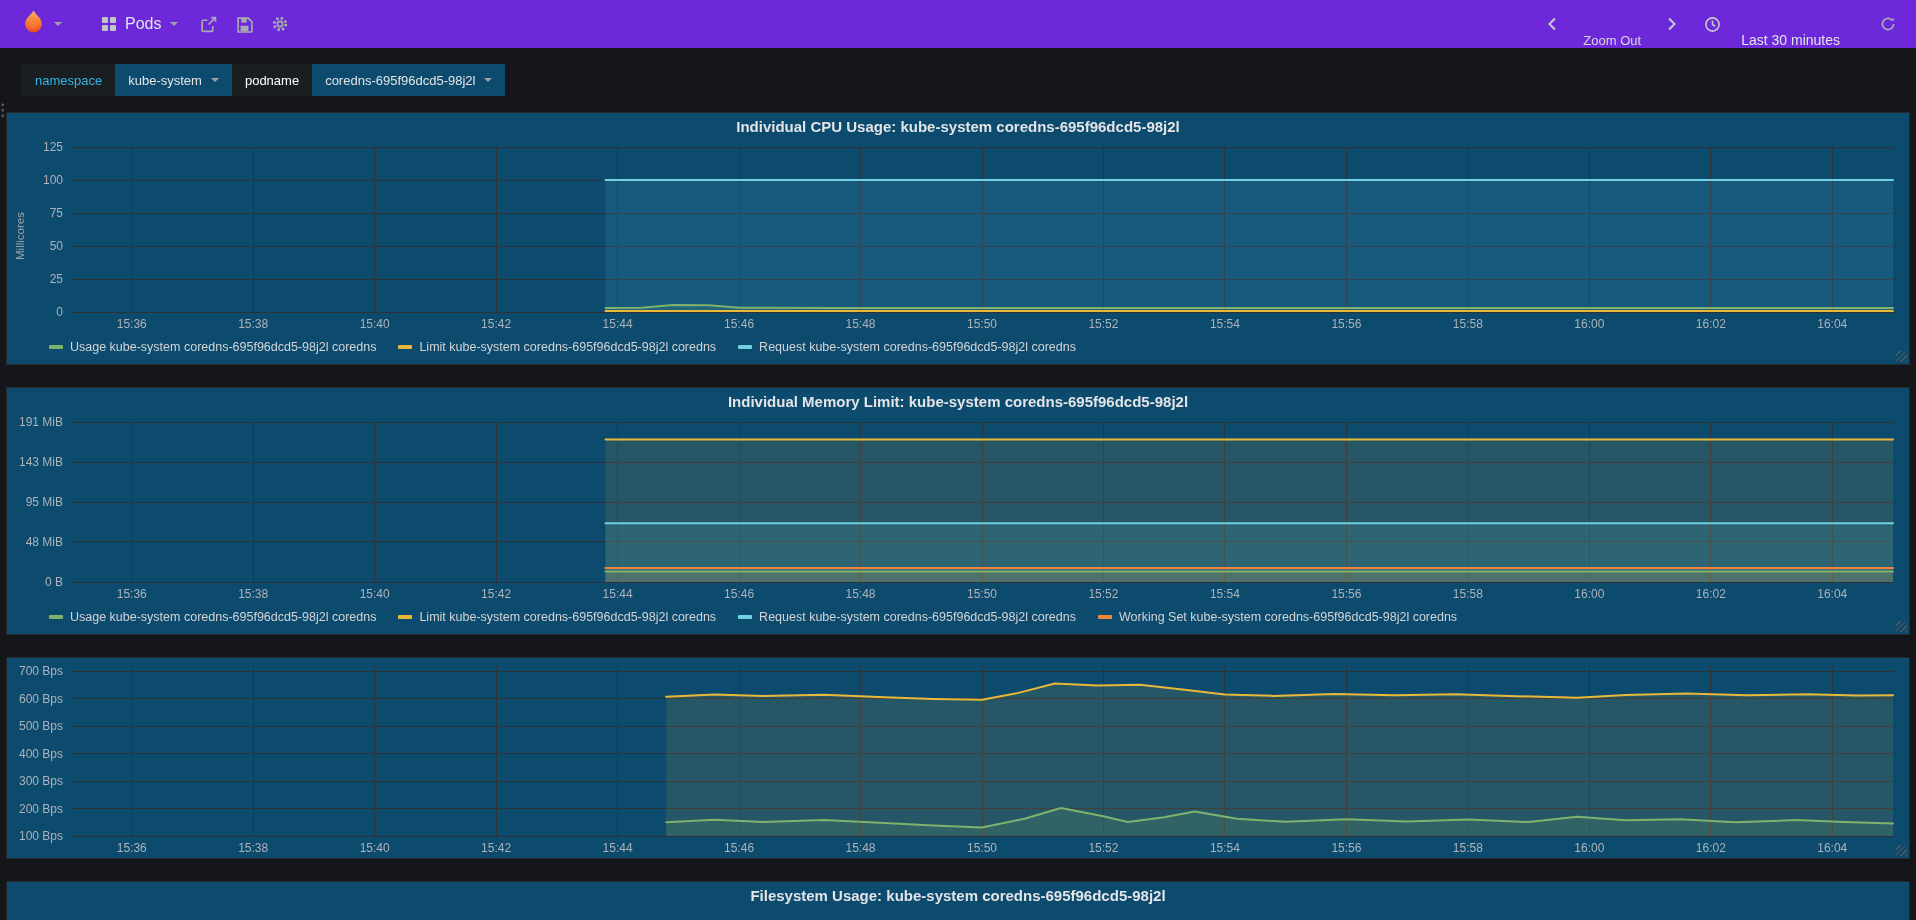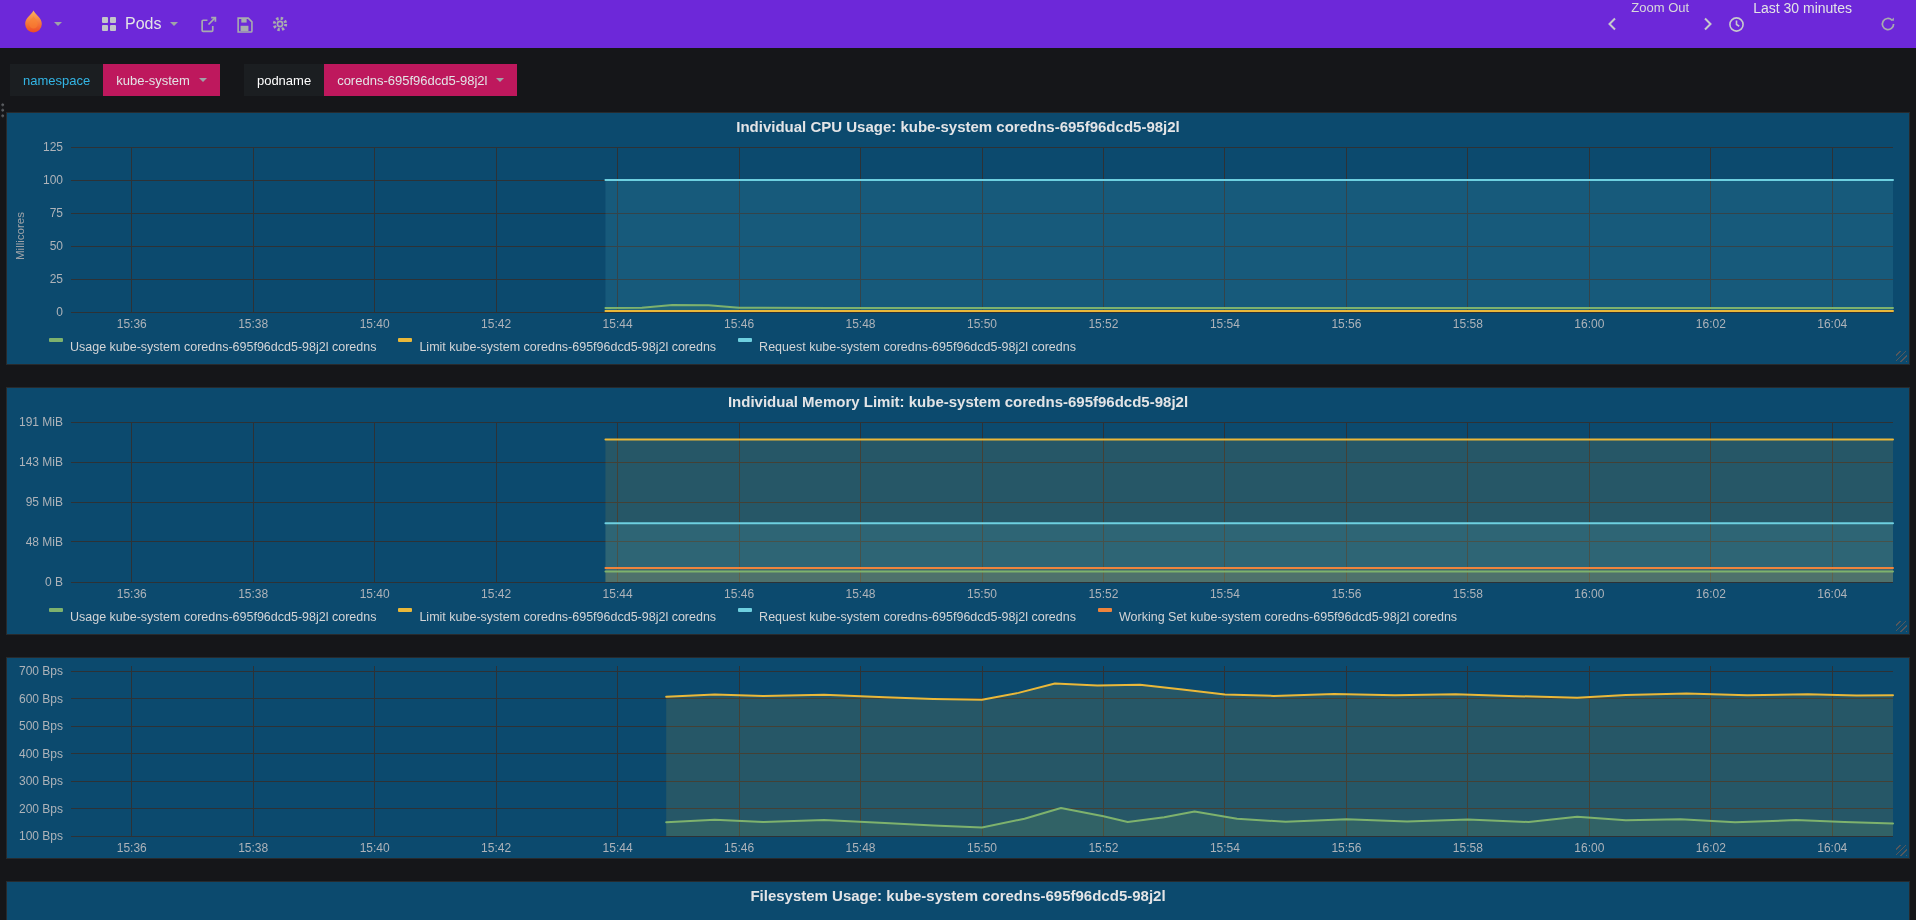--- a/index.html
+++ b/index.html
@@ -12,45 +12,45 @@
   
   .navbar{height:48px;display:flex;align-items:center;background:#6d28d9;padding:0 14px;}
   .logo-btn{display:flex;align-items:center;gap:7px;padding:0 6px;height:48px;cursor:pointer}
   .caret{width:0;height:0;border-left:4px solid transparent;border-right:4px solid transparent;border-top:4px solid #9fa3a8;display:inline-block}
   .menu-btn{display:flex;align-items:center;gap:9px;padding:0 12px;height:48px;margin-left:22px;cursor:pointer}
   .menu-btn .dash-title{font-size:16px;color:#e3e4e6}
   .grid-icon{display:grid;grid-template-columns:6px 6px;grid-template-rows:6px 6px;gap:2px}
   .grid-icon span{background:#c3c6c9;border-radius:1px}
   .icon-btn{display:flex;align-items:center;justify-content:center;width:36px;height:48px;color:#a8abaf;cursor:pointer}
   .icon-btn svg{display:block}
-  .navbar-right{margin-left:auto;display:flex;align-items:flex-start;gap:4px}
+  .navbar-right{margin-left:auto;display:flex;align-items:flex-end;gap:16px}
   .nav-text{color:#d8d9da;font-size:13px;padding:0 4px;cursor:pointer}
   .time-label{font-size:14px;font-weight:400;color:#e3e4e6;padding-right:18px;cursor:pointer}
   .chev{display:flex;align-items:center;justify-content:center;width:22px;height:48px;color:#c7c9cc;cursor:pointer}
   
-  .submenu{height:64px;display:flex;align-items:center;gap:24px;padding:0 10px}
+  .submenu{height:64px;display:flex;align-items:center;padding:0 22px}
   .variable{display:flex;align-items:stretch;height:32px}
   .var-label{background:#1b1e21;color:#33b5e5;padding:0 13px;display:flex;align-items:center;font-size:13px}
-  .var-value{background:#be185d;color:#e3e4e6;padding:0 13px;display:flex;align-items:center;gap:9px;font-size:13px;cursor:pointer}
+  .var-value{background:#0c4a6e;color:#e3e4e6;padding:0 13px;display:flex;align-items:center;gap:9px;font-size:13px;cursor:pointer}
   
   .panels{padding:0 6px;position:relative}
   .row-handle{position:absolute;left:-4px;top:-10px;width:9px;height:17px;cursor:grab;
     background-image:radial-gradient(#5a5d61 1px, transparent 1.4px);background-size:4.5px 5.5px;}
   .panel{position:relative;background:#0c4a6e;border:1px solid #272a2d;margin:0 0 22px;padding:0 6px}
   .panel-title{text-align:center;font-weight:700;font-size:15px;color:#e3e4e6;padding:5px 0 2px;height:26px;cursor:pointer}
   .chart-row{display:flex;align-items:stretch}
   .ylab{width:14px;display:flex;align-items:center;justify-content:center;
     writing-mode:vertical-rl;transform:rotate(180deg);font-size:11.5px;color:#9fa3a8;white-space:nowrap}
   .chart-svg{display:block;cursor:crosshair}
   svg text{font-family:"Liberation Sans","DejaVu Sans",sans-serif;font-size:12px;fill:#aeb3b9}
   svg .xtick{text-anchor:middle}
   svg .ytick{text-anchor:end}
   svg line.grid{stroke:#2d3236;stroke-width:1;shape-rendering:crispEdges}
   .legend{display:flex;flex-wrap:wrap;gap:4px 22px;padding:4px 0 8px 36px;font-size:12.5px;color:#d3d4d6;line-height:18px}
-  .legend-item{display:flex;align-items:flex-start;gap:7px;cursor:pointer}
+  .legend-item{display:flex;align-items:center;gap:7px;cursor:pointer}
   .legend-chip{width:14px;height:4px;border-radius:1px;flex:none}
   .resize-handle{position:absolute;right:2px;bottom:2px;width:11px;height:11px;cursor:nwse-resize;
     background:repeating-linear-gradient(-45deg,#56585c 0 1px,transparent 1px 4px)}
 </style>
 </head>
 <body>
 
 <header class="navbar">
   <div class="logo-btn">
     <span>

